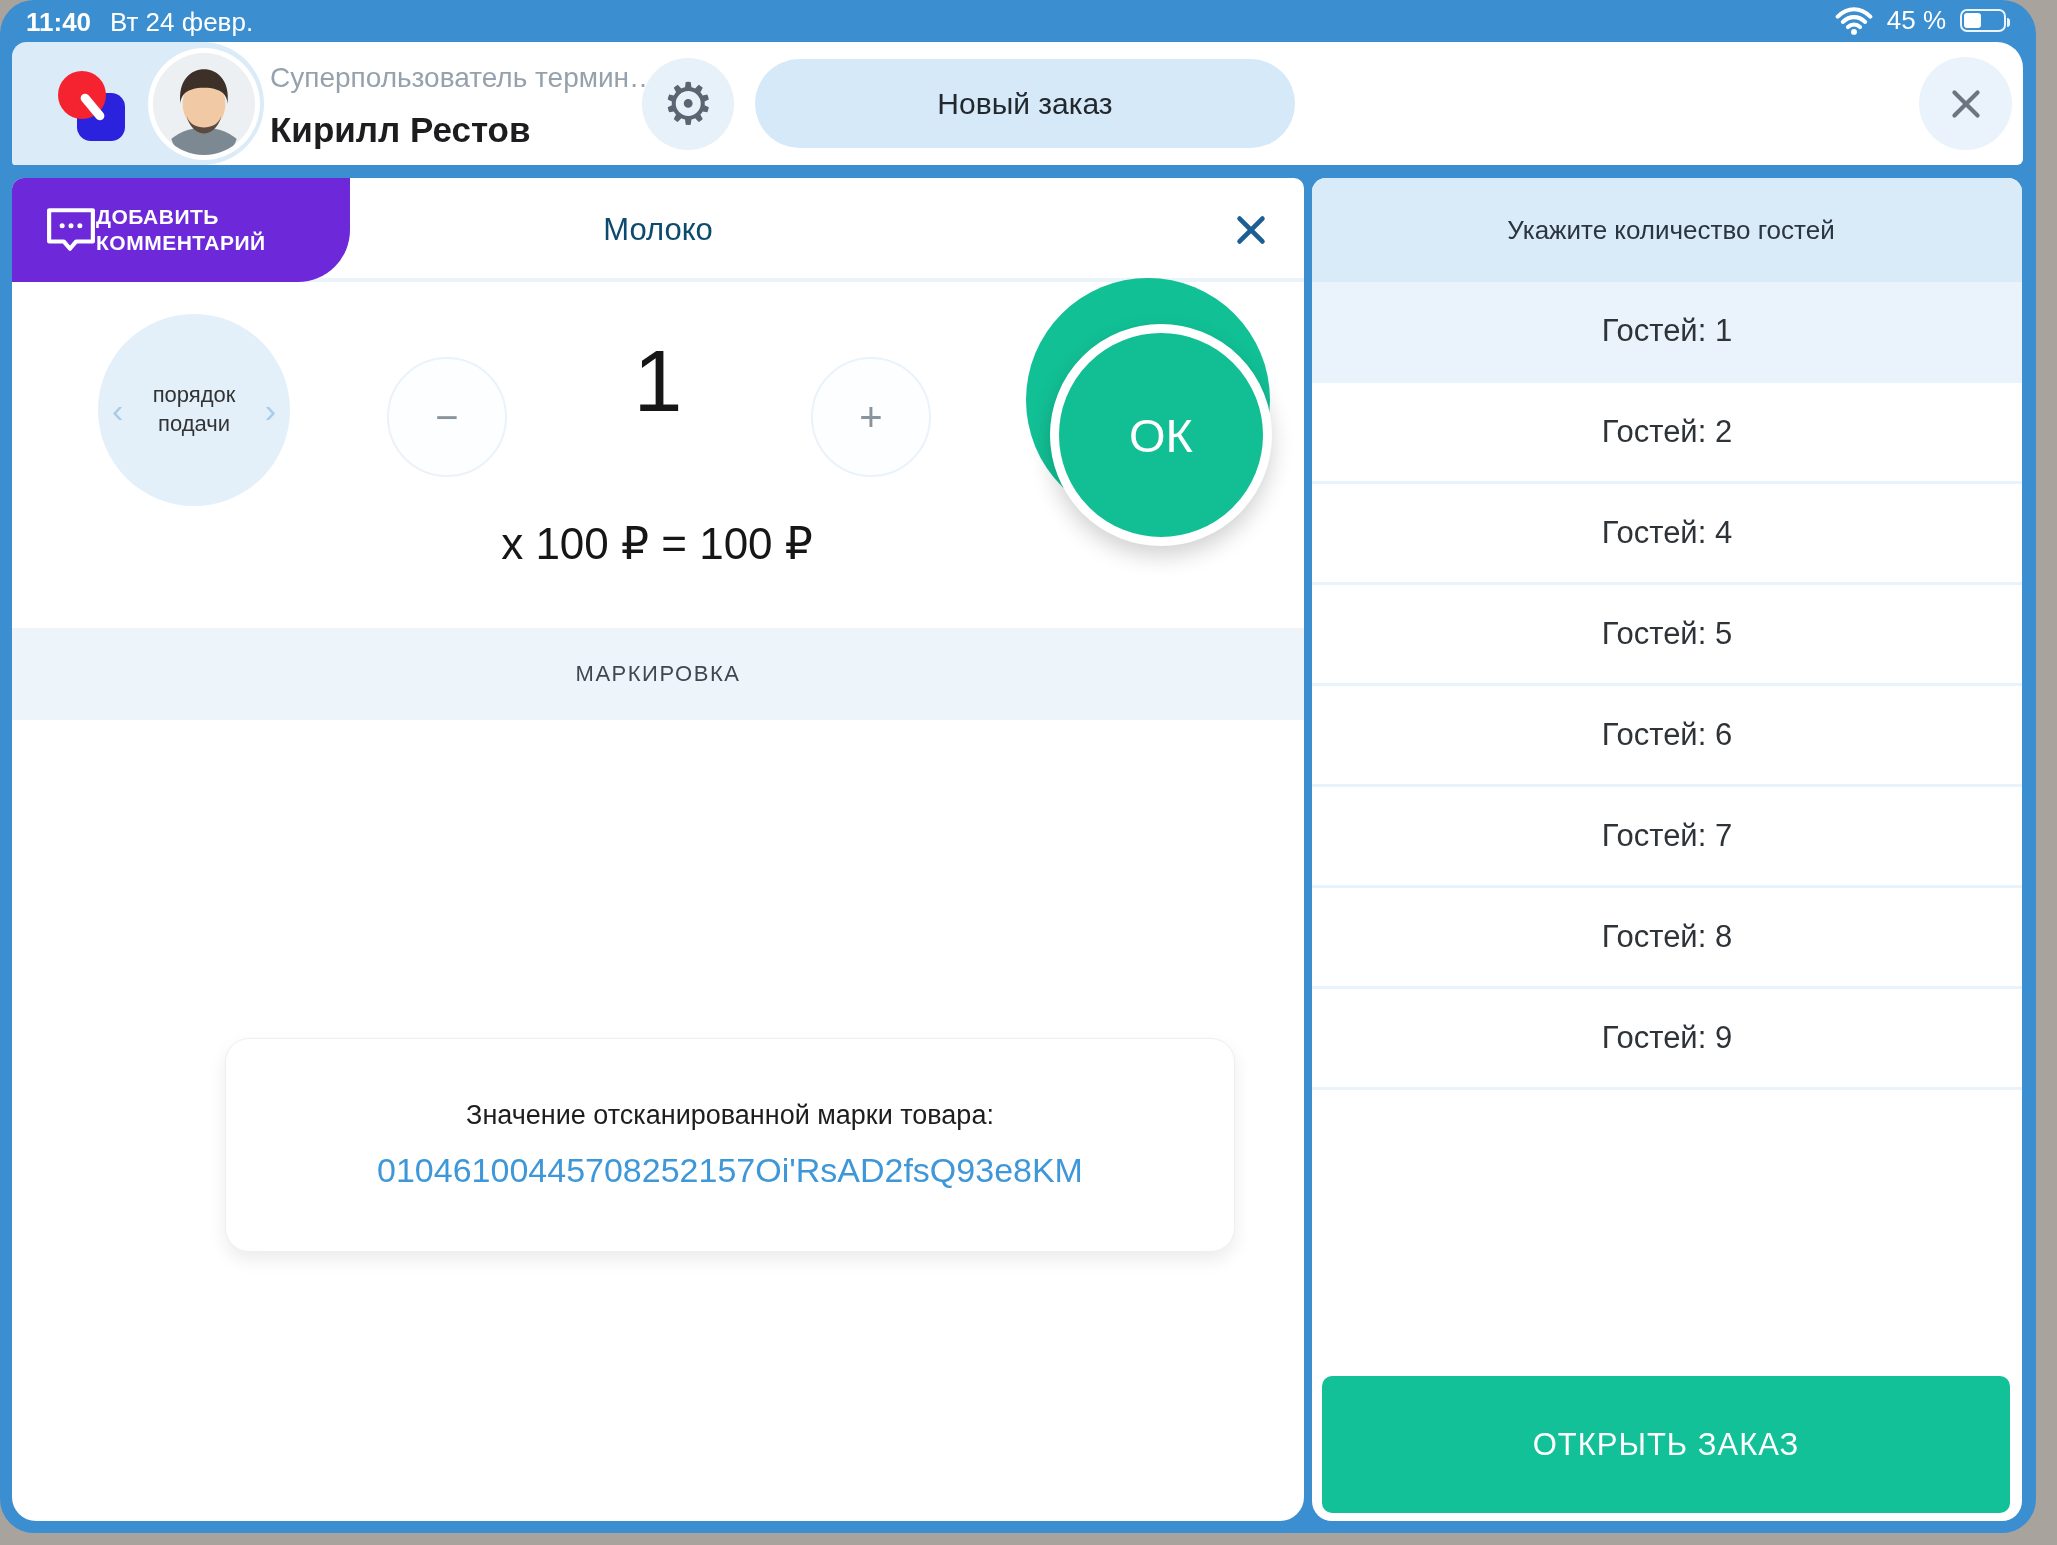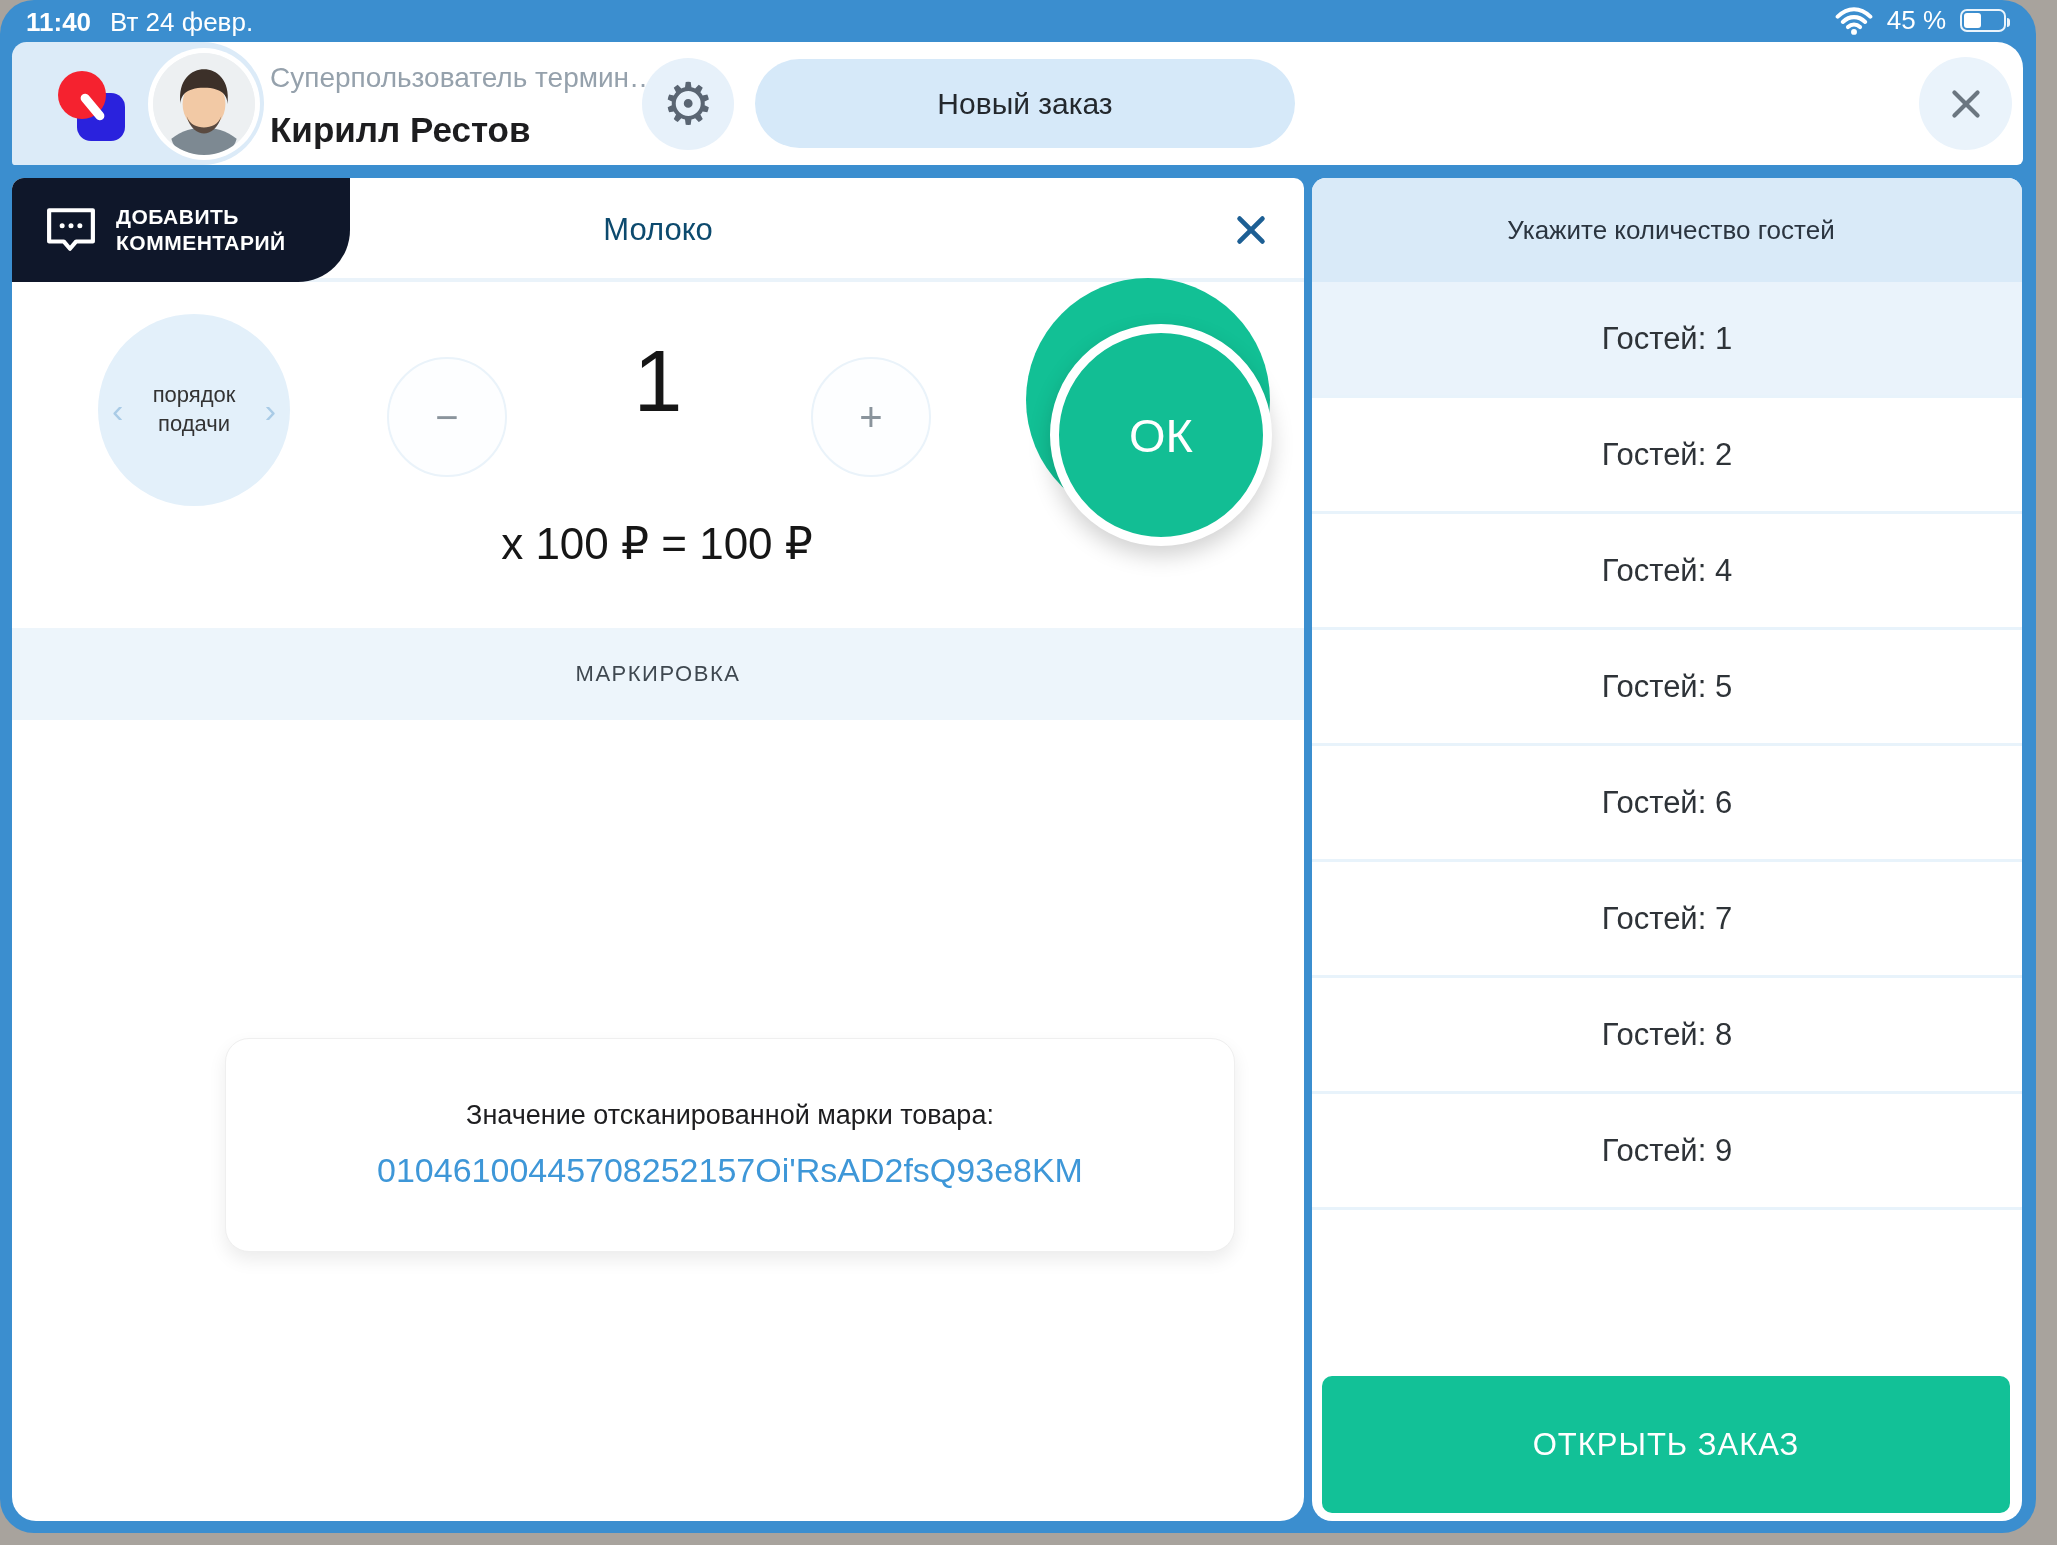--- a/index.html
+++ b/index.html
@@ -29,21 +29,21 @@
   .hdr-role{font-size:28px;color:#95a1ac;}
   .hdr-user{font-size:35px;color:#1d1d1f;font-weight:600;}
   .gear-btn{position:absolute;left:630px;top:16px;width:92px;height:92px;border-radius:50%;background:#e7f1fa;display:flex;align-items:center;justify-content:center;}
   .gear-glyph{font-family:"DejaVu Sans",sans-serif;font-size:58px;color:#5a6572;line-height:1;}
   .order-pill{position:absolute;left:743px;top:17px;width:540px;height:89px;border-radius:46px;background:#d6e9f9;display:flex;align-items:center;justify-content:center;font-size:30px;color:#23282d;}
   .hdr-close{position:absolute;left:1907px;top:15px;width:93px;height:93px;border-radius:50%;background:#eaf3fb;display:flex;align-items:center;justify-content:center;}
 
   
   .left-panel{position:absolute;left:12px;top:178px;width:1292px;height:1343px;background:#fff;border-radius:12px 10px 24px 24px;}
   .lp-header{position:absolute;left:0;top:0;width:100%;height:104px;border-bottom:4px solid #eaf3fa;}
-  .comment-tab{position:absolute;left:0;top:0;width:338px;height:104px;background:#0f172a;border-radius:12px 0 52px 0;display:flex;align-items:center;gap:20px;padding-left:34px;cursor:pointer;}
+  .comment-tab{position:absolute;left:0;top:0;width:338px;height:104px;background:#6d28d9;border-radius:12px 0 52px 0;display:flex;align-items:center;padding-left:34px;cursor:pointer;}
   .comment-tab .lbl{color:#fff;font-size:21px;font-weight:600;letter-spacing:.5px;line-height:1.25;}
   .lp-title{position:absolute;left:0;top:0;width:100%;height:104px;display:flex;align-items:center;justify-content:center;font-size:31px;color:#0c4a6e;font-weight:500;}
   .lp-close{position:absolute;right:34px;top:33px;width:38px;height:38px;display:flex;align-items:center;justify-content:center;}
 
   .qty-section{position:absolute;left:0;top:108px;width:100%;height:342px;}
   .serve-order{position:absolute;left:86px;top:28px;width:192px;height:192px;border-radius:50%;background:#e3f0fa;display:flex;align-items:center;justify-content:center;text-align:center;font-size:22px;color:#333;line-height:1.3;}
   .serve-chev{position:absolute;top:0;height:192px;display:flex;align-items:center;font-size:34px;color:#a9cbe6;}
   .chev-l{left:14px;} .chev-r{right:14px;}
   .step-btn{position:absolute;width:120px;height:120px;border-radius:50%;background:#fdfeff;border:2px solid #eaf3fa;display:flex;align-items:center;justify-content:center;font-size:40px;color:#8a949c;}
   .btn-minus{left:375px;top:71px;}
@@ -57,21 +57,21 @@
   .marking-band{position:absolute;left:0;top:450px;width:100%;height:92px;background:#edf5fb;display:flex;align-items:center;justify-content:center;font-size:22px;color:#3f4850;letter-spacing:1.5px;}
 
   .mark-card{position:absolute;left:213px;top:860px;width:1010px;height:214px;background:#fff;border:1px solid #efefef;border-radius:24px;box-shadow:0 8px 18px rgba(0,0,0,.08);display:flex;flex-direction:column;align-items:center;justify-content:center;gap:20px;}
   .mark-label{font-size:27px;color:#1d1d1f;}
   .mark-value{font-size:34px;color:#3e97d8;}
 
   
   .right-panel{position:absolute;left:1312px;top:178px;width:710px;height:1343px;background:#fff;border-radius:14px 14px 20px 20px;overflow:hidden;}
   .gp-header{position:absolute;left:0;top:0;width:100%;height:104px;background:#d9eaf8;display:flex;align-items:center;justify-content:center;font-size:26px;color:#2b3540;padding-left:8px;}
   .gp-list{position:absolute;left:0;top:104px;width:100%;}
-  .guest-row{height:116px;border-bottom:3px solid #e8f3fb;display:flex;align-items:center;justify-content:center;font-size:31px;color:#2e3338;background:#fff;cursor:pointer;}
+  .guest-row{height:101px;border-bottom:3px solid #e8f3fb;display:flex;align-items:center;justify-content:center;font-size:31px;color:#2e3338;background:#fff;cursor:pointer;}
   .guest-row.selected{background:#eaf3fb;}
   .open-order-btn{position:absolute;left:10px;top:1198px;width:688px;height:137px;background:#12c197;border:none;border-radius:10px;color:#fff;font-size:31px;letter-spacing:1px;font-weight:500;display:flex;align-items:center;justify-content:center;cursor:pointer;}
 </style>
 </head>
 <body>
 
 <div class="screen">
   <div class="app">
 
     <div class="statusbar">

